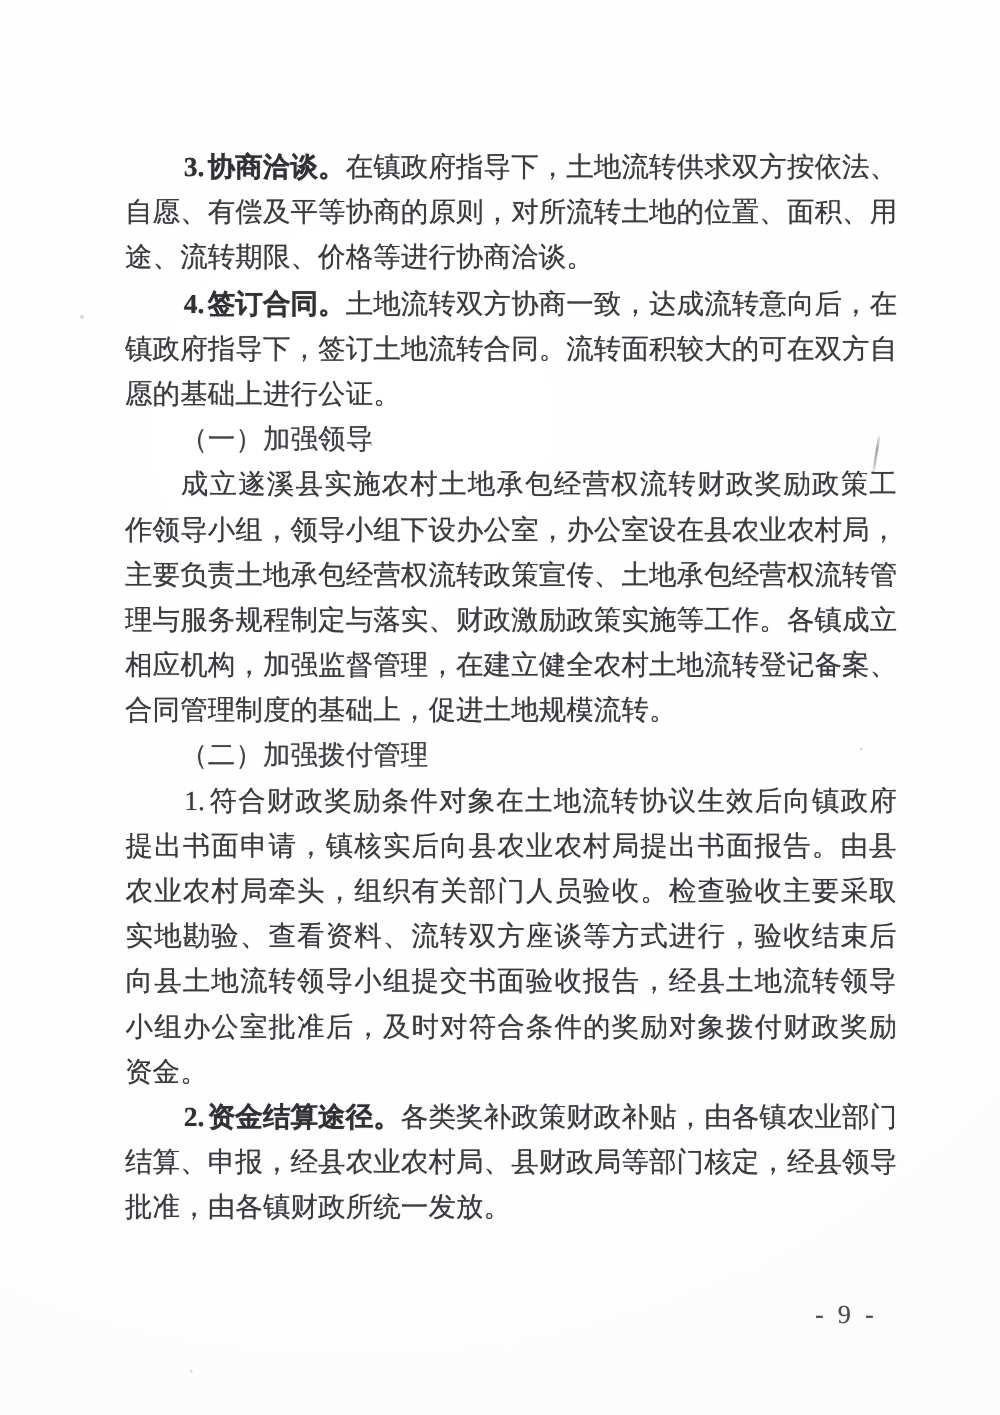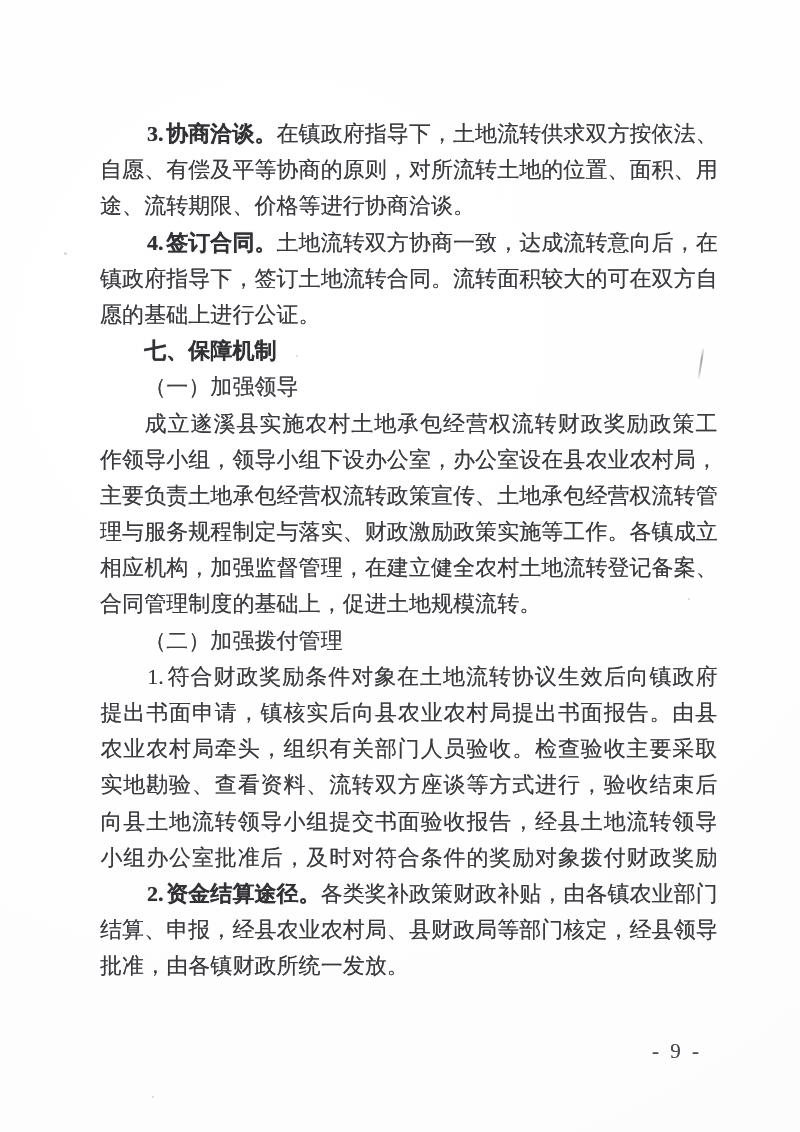--- a/index.html
+++ b/index.html
@@ -86,35 +86,35 @@
 
 <div class="page">
 
   <div class="text-block">
       <div class="line"><span class="pad" style="width: 44.14px;"></span><span class="cell b" style="width: 22.0715px;">3.</span><span class="cell b" style="width: 22.0715px;">协</span><span class="cell b" style="width: 22.0715px;">商</span><span class="cell b" style="width: 22.0715px;">洽</span><span class="cell b" style="width: 22.0715px;">谈</span><span class="cell b" style="width: 22.0715px;">。</span><span class="cell" style="width: 22.0715px;">在</span><span class="cell" style="width: 22.0715px;">镇</span><span class="cell" style="width: 22.0715px;">政</span><span class="cell" style="width: 22.0715px;">府</span><span class="cell" style="width: 22.0715px;">指</span><span class="cell" style="width: 22.0715px;">导</span><span class="cell" style="width: 22.0715px;">下</span><span class="cell" style="width: 22.0715px;">，</span><span class="cell" style="width: 22.0715px;">土</span><span class="cell" style="width: 22.0715px;">地</span><span class="cell" style="width: 22.0715px;">流</span><span class="cell" style="width: 22.0715px;">转</span><span class="cell" style="width: 22.0715px;">供</span><span class="cell" style="width: 22.0715px;">求</span><span class="cell" style="width: 22.0715px;">双</span><span class="cell" style="width: 22.0715px;">方</span><span class="cell" style="width: 22.0715px;">按</span><span class="cell" style="width: 22.0715px;">依</span><span class="cell" style="width: 22.0715px;">法</span><span class="cell" style="width: 22.0715px;">、</span></div>
       <div class="line"><span class="cell" style="width: 22.0714px;">自</span><span class="cell" style="width: 22.0714px;">愿</span><span class="cell" style="width: 22.0714px;">、</span><span class="cell" style="width: 22.0714px;">有</span><span class="cell" style="width: 22.0714px;">偿</span><span class="cell" style="width: 22.0714px;">及</span><span class="cell" style="width: 22.0714px;">平</span><span class="cell" style="width: 22.0714px;">等</span><span class="cell" style="width: 22.0714px;">协</span><span class="cell" style="width: 22.0714px;">商</span><span class="cell" style="width: 22.0714px;">的</span><span class="cell" style="width: 22.0714px;">原</span><span class="cell" style="width: 22.0714px;">则</span><span class="cell" style="width: 22.0714px;">，</span><span class="cell" style="width: 22.0714px;">对</span><span class="cell" style="width: 22.0714px;">所</span><span class="cell" style="width: 22.0714px;">流</span><span class="cell" style="width: 22.0714px;">转</span><span class="cell" style="width: 22.0714px;">土</span><span class="cell" style="width: 22.0714px;">地</span><span class="cell" style="width: 22.0714px;">的</span><span class="cell" style="width: 22.0714px;">位</span><span class="cell" style="width: 22.0714px;">置</span><span class="cell" style="width: 22.0714px;">、</span><span class="cell" style="width: 22.0714px;">面</span><span class="cell" style="width: 22.0714px;">积</span><span class="cell" style="width: 22.0714px;">、</span><span class="cell" style="width: 22.0714px;">用</span></div>
       <div class="line"><span class="cell" style="width: 22.07px;">途</span><span class="cell" style="width: 22.07px;">、</span><span class="cell" style="width: 22.07px;">流</span><span class="cell" style="width: 22.07px;">转</span><span class="cell" style="width: 22.07px;">期</span><span class="cell" style="width: 22.07px;">限</span><span class="cell" style="width: 22.07px;">、</span><span class="cell" style="width: 22.07px;">价</span><span class="cell" style="width: 22.07px;">格</span><span class="cell" style="width: 22.07px;">等</span><span class="cell" style="width: 22.07px;">进</span><span class="cell" style="width: 22.07px;">行</span><span class="cell" style="width: 22.07px;">协</span><span class="cell" style="width: 22.07px;">商</span><span class="cell" style="width: 22.07px;">洽</span><span class="cell" style="width: 22.07px;">谈</span><span class="cell" style="width: 22.07px;">。</span></div>
       <div class="line"><span class="pad" style="width: 44.14px;"></span><span class="cell b" style="width: 22.0715px;">4.</span><span class="cell b" style="width: 22.0715px;">签</span><span class="cell b" style="width: 22.0715px;">订</span><span class="cell b" style="width: 22.0715px;">合</span><span class="cell b" style="width: 22.0715px;">同</span><span class="cell b" style="width: 22.0715px;">。</span><span class="cell" style="width: 22.0715px;">土</span><span class="cell" style="width: 22.0715px;">地</span><span class="cell" style="width: 22.0715px;">流</span><span class="cell" style="width: 22.0715px;">转</span><span class="cell" style="width: 22.0715px;">双</span><span class="cell" style="width: 22.0715px;">方</span><span class="cell" style="width: 22.0715px;">协</span><span class="cell" style="width: 22.0715px;">商</span><span class="cell" style="width: 22.0715px;">一</span><span class="cell" style="width: 22.0715px;">致</span><span class="cell" style="width: 22.0715px;">，</span><span class="cell" style="width: 22.0715px;">达</span><span class="cell" style="width: 22.0715px;">成</span><span class="cell" style="width: 22.0715px;">流</span><span class="cell" style="width: 22.0715px;">转</span><span class="cell" style="width: 22.0715px;">意</span><span class="cell" style="width: 22.0715px;">向</span><span class="cell" style="width: 22.0715px;">后</span><span class="cell" style="width: 22.0715px;">，</span><span class="cell" style="width: 22.0715px;">在</span></div>
       <div class="line"><span class="cell" style="width: 22.0714px;">镇</span><span class="cell" style="width: 22.0714px;">政</span><span class="cell" style="width: 22.0714px;">府</span><span class="cell" style="width: 22.0714px;">指</span><span class="cell" style="width: 22.0714px;">导</span><span class="cell" style="width: 22.0714px;">下</span><span class="cell" style="width: 22.0714px;">，</span><span class="cell" style="width: 22.0714px;">签</span><span class="cell" style="width: 22.0714px;">订</span><span class="cell" style="width: 22.0714px;">土</span><span class="cell" style="width: 22.0714px;">地</span><span class="cell" style="width: 22.0714px;">流</span><span class="cell" style="width: 22.0714px;">转</span><span class="cell" style="width: 22.0714px;">合</span><span class="cell" style="width: 22.0714px;">同</span><span class="cell" style="width: 22.0714px;">。</span><span class="cell" style="width: 22.0714px;">流</span><span class="cell" style="width: 22.0714px;">转</span><span class="cell" style="width: 22.0714px;">面</span><span class="cell" style="width: 22.0714px;">积</span><span class="cell" style="width: 22.0714px;">较</span><span class="cell" style="width: 22.0714px;">大</span><span class="cell" style="width: 22.0714px;">的</span><span class="cell" style="width: 22.0714px;">可</span><span class="cell" style="width: 22.0714px;">在</span><span class="cell" style="width: 22.0714px;">双</span><span class="cell" style="width: 22.0714px;">方</span><span class="cell" style="width: 22.0714px;">自</span></div>
       <div class="line"><span class="cell" style="width: 22.07px;">愿</span><span class="cell" style="width: 22.07px;">的</span><span class="cell" style="width: 22.07px;">基</span><span class="cell" style="width: 22.07px;">础</span><span class="cell" style="width: 22.07px;">上</span><span class="cell" style="width: 22.07px;">进</span><span class="cell" style="width: 22.07px;">行</span><span class="cell" style="width: 22.07px;">公</span><span class="cell" style="width: 22.07px;">证</span><span class="cell" style="width: 22.07px;">。</span></div>
-      <div class="line"><span class="pad" style="width: 44.14px;"></span><span class="cell b" style="width: 22.07px;">七</span><span class="cell b" style="width: 22.07px;">、</span><span class="cell b" style="width: 22.07px;">保</span><span class="cell b" style="width: 22.07px;">障</span><span class="cell b" style="width: 22.07px;">机</span><span class="cell b" style="width: 22.07px;">制</span></div>
       <div class="line"><span class="pad" style="width: 44.14px;"></span><span class="cell k" style="width: 22.07px;">（</span><span class="cell k" style="width: 22.07px;">一</span><span class="cell k" style="width: 22.07px;">）</span><span class="cell k" style="width: 22.07px;">加</span><span class="cell k" style="width: 22.07px;">强</span><span class="cell k" style="width: 22.07px;">领</span><span class="cell k" style="width: 22.07px;">导</span></div>
       <div class="line"><span class="pad" style="width: 44.14px;"></span><span class="cell" style="width: 22.9544px;">成</span><span class="cell" style="width: 22.9544px;">立</span><span class="cell" style="width: 22.9544px;">遂</span><span class="cell" style="width: 22.9544px;">溪</span><span class="cell" style="width: 22.9544px;">县</span><span class="cell" style="width: 22.9544px;">实</span><span class="cell" style="width: 22.9544px;">施</span><span class="cell" style="width: 22.9544px;">农</span><span class="cell" style="width: 22.9544px;">村</span><span class="cell" style="width: 22.9544px;">土</span><span class="cell" style="width: 22.9544px;">地</span><span class="cell" style="width: 22.9544px;">承</span><span class="cell" style="width: 22.9544px;">包</span><span class="cell" style="width: 22.9544px;">经</span><span class="cell" style="width: 22.9544px;">营</span><span class="cell" style="width: 22.9544px;">权</span><span class="cell" style="width: 22.9544px;">流</span><span class="cell" style="width: 22.9544px;">转</span><span class="cell" style="width: 22.9544px;">财</span><span class="cell" style="width: 22.9544px;">政</span><span class="cell" style="width: 22.9544px;">奖</span><span class="cell" style="width: 22.9544px;">励</span><span class="cell" style="width: 22.9544px;">政</span><span class="cell" style="width: 22.9544px;">策</span><span class="cell" style="width: 22.9544px;">工</span></div>
       <div class="line"><span class="cell" style="width: 22.0714px;">作</span><span class="cell" style="width: 22.0714px;">领</span><span class="cell" style="width: 22.0714px;">导</span><span class="cell" style="width: 22.0714px;">小</span><span class="cell" style="width: 22.0714px;">组</span><span class="cell" style="width: 22.0714px;">，</span><span class="cell" style="width: 22.0714px;">领</span><span class="cell" style="width: 22.0714px;">导</span><span class="cell" style="width: 22.0714px;">小</span><span class="cell" style="width: 22.0714px;">组</span><span class="cell" style="width: 22.0714px;">下</span><span class="cell" style="width: 22.0714px;">设</span><span class="cell" style="width: 22.0714px;">办</span><span class="cell" style="width: 22.0714px;">公</span><span class="cell" style="width: 22.0714px;">室</span><span class="cell" style="width: 22.0714px;">，</span><span class="cell" style="width: 22.0714px;">办</span><span class="cell" style="width: 22.0714px;">公</span><span class="cell" style="width: 22.0714px;">室</span><span class="cell" style="width: 22.0714px;">设</span><span class="cell" style="width: 22.0714px;">在</span><span class="cell" style="width: 22.0714px;">县</span><span class="cell" style="width: 22.0714px;">农</span><span class="cell" style="width: 22.0714px;">业</span><span class="cell" style="width: 22.0714px;">农</span><span class="cell" style="width: 22.0714px;">村</span><span class="cell" style="width: 22.0714px;">局</span><span class="cell" style="width: 22.0714px;">，</span></div>
       <div class="line"><span class="cell" style="width: 22.0714px;">主</span><span class="cell" style="width: 22.0714px;">要</span><span class="cell" style="width: 22.0714px;">负</span><span class="cell" style="width: 22.0714px;">责</span><span class="cell" style="width: 22.0714px;">土</span><span class="cell" style="width: 22.0714px;">地</span><span class="cell" style="width: 22.0714px;">承</span><span class="cell" style="width: 22.0714px;">包</span><span class="cell" style="width: 22.0714px;">经</span><span class="cell" style="width: 22.0714px;">营</span><span class="cell" style="width: 22.0714px;">权</span><span class="cell" style="width: 22.0714px;">流</span><span class="cell" style="width: 22.0714px;">转</span><span class="cell" style="width: 22.0714px;">政</span><span class="cell" style="width: 22.0714px;">策</span><span class="cell" style="width: 22.0714px;">宣</span><span class="cell" style="width: 22.0714px;">传</span><span class="cell" style="width: 22.0714px;">、</span><span class="cell" style="width: 22.0714px;">土</span><span class="cell" style="width: 22.0714px;">地</span><span class="cell" style="width: 22.0714px;">承</span><span class="cell" style="width: 22.0714px;">包</span><span class="cell" style="width: 22.0714px;">经</span><span class="cell" style="width: 22.0714px;">营</span><span class="cell" style="width: 22.0714px;">权</span><span class="cell" style="width: 22.0714px;">流</span><span class="cell" style="width: 22.0714px;">转</span><span class="cell" style="width: 22.0714px;">管</span></div>
       <div class="line"><span class="cell" style="width: 22.0714px;">理</span><span class="cell" style="width: 22.0714px;">与</span><span class="cell" style="width: 22.0714px;">服</span><span class="cell" style="width: 22.0714px;">务</span><span class="cell" style="width: 22.0714px;">规</span><span class="cell" style="width: 22.0714px;">程</span><span class="cell" style="width: 22.0714px;">制</span><span class="cell" style="width: 22.0714px;">定</span><span class="cell" style="width: 22.0714px;">与</span><span class="cell" style="width: 22.0714px;">落</span><span class="cell" style="width: 22.0714px;">实</span><span class="cell" style="width: 22.0714px;">、</span><span class="cell" style="width: 22.0714px;">财</span><span class="cell" style="width: 22.0714px;">政</span><span class="cell" style="width: 22.0714px;">激</span><span class="cell" style="width: 22.0714px;">励</span><span class="cell" style="width: 22.0714px;">政</span><span class="cell" style="width: 22.0714px;">策</span><span class="cell" style="width: 22.0714px;">实</span><span class="cell" style="width: 22.0714px;">施</span><span class="cell" style="width: 22.0714px;">等</span><span class="cell" style="width: 22.0714px;">工</span><span class="cell" style="width: 22.0714px;">作</span><span class="cell" style="width: 22.0714px;">。</span><span class="cell" style="width: 22.0714px;">各</span><span class="cell" style="width: 22.0714px;">镇</span><span class="cell" style="width: 22.0714px;">成</span><span class="cell" style="width: 22.0714px;">立</span></div>
       <div class="line"><span class="cell" style="width: 22.0714px;">相</span><span class="cell" style="width: 22.0714px;">应</span><span class="cell" style="width: 22.0714px;">机</span><span class="cell" style="width: 22.0714px;">构</span><span class="cell" style="width: 22.0714px;">，</span><span class="cell" style="width: 22.0714px;">加</span><span class="cell" style="width: 22.0714px;">强</span><span class="cell" style="width: 22.0714px;">监</span><span class="cell" style="width: 22.0714px;">督</span><span class="cell" style="width: 22.0714px;">管</span><span class="cell" style="width: 22.0714px;">理</span><span class="cell" style="width: 22.0714px;">，</span><span class="cell" style="width: 22.0714px;">在</span><span class="cell" style="width: 22.0714px;">建</span><span class="cell" style="width: 22.0714px;">立</span><span class="cell" style="width: 22.0714px;">健</span><span class="cell" style="width: 22.0714px;">全</span><span class="cell" style="width: 22.0714px;">农</span><span class="cell" style="width: 22.0714px;">村</span><span class="cell" style="width: 22.0714px;">土</span><span class="cell" style="width: 22.0714px;">地</span><span class="cell" style="width: 22.0714px;">流</span><span class="cell" style="width: 22.0714px;">转</span><span class="cell" style="width: 22.0714px;">登</span><span class="cell" style="width: 22.0714px;">记</span><span class="cell" style="width: 22.0714px;">备</span><span class="cell" style="width: 22.0714px;">案</span><span class="cell" style="width: 22.0714px;">、</span></div>
       <div class="line"><span class="cell" style="width: 22.07px;">合</span><span class="cell" style="width: 22.07px;">同</span><span class="cell" style="width: 22.07px;">管</span><span class="cell" style="width: 22.07px;">理</span><span class="cell" style="width: 22.07px;">制</span><span class="cell" style="width: 22.07px;">度</span><span class="cell" style="width: 22.07px;">的</span><span class="cell" style="width: 22.07px;">基</span><span class="cell" style="width: 22.07px;">础</span><span class="cell" style="width: 22.07px;">上</span><span class="cell" style="width: 22.07px;">，</span><span class="cell" style="width: 22.07px;">促</span><span class="cell" style="width: 22.07px;">进</span><span class="cell" style="width: 22.07px;">土</span><span class="cell" style="width: 22.07px;">地</span><span class="cell" style="width: 22.07px;">规</span><span class="cell" style="width: 22.07px;">模</span><span class="cell" style="width: 22.07px;">流</span><span class="cell" style="width: 22.07px;">转</span><span class="cell" style="width: 22.07px;">。</span></div>
       <div class="line"><span class="pad" style="width: 44.14px;"></span><span class="cell k" style="width: 22.07px;">（</span><span class="cell k" style="width: 22.07px;">二</span><span class="cell k" style="width: 22.07px;">）</span><span class="cell k" style="width: 22.07px;">加</span><span class="cell k" style="width: 22.07px;">强</span><span class="cell k" style="width: 22.07px;">拨</span><span class="cell k" style="width: 22.07px;">付</span><span class="cell k" style="width: 22.07px;">管</span><span class="cell k" style="width: 22.07px;">理</span></div>
       <div class="line"><span class="pad" style="width: 44.14px;"></span><span class="cell" style="width: 22.9544px;">1.</span><span class="cell" style="width: 22.9544px;">符</span><span class="cell" style="width: 22.9544px;">合</span><span class="cell" style="width: 22.9544px;">财</span><span class="cell" style="width: 22.9544px;">政</span><span class="cell" style="width: 22.9544px;">奖</span><span class="cell" style="width: 22.9544px;">励</span><span class="cell" style="width: 22.9544px;">条</span><span class="cell" style="width: 22.9544px;">件</span><span class="cell" style="width: 22.9544px;">对</span><span class="cell" style="width: 22.9544px;">象</span><span class="cell" style="width: 22.9544px;">在</span><span class="cell" style="width: 22.9544px;">土</span><span class="cell" style="width: 22.9544px;">地</span><span class="cell" style="width: 22.9544px;">流</span><span class="cell" style="width: 22.9544px;">转</span><span class="cell" style="width: 22.9544px;">协</span><span class="cell" style="width: 22.9544px;">议</span><span class="cell" style="width: 22.9544px;">生</span><span class="cell" style="width: 22.9544px;">效</span><span class="cell" style="width: 22.9544px;">后</span><span class="cell" style="width: 22.9544px;">向</span><span class="cell" style="width: 22.9544px;">镇</span><span class="cell" style="width: 22.9544px;">政</span><span class="cell" style="width: 22.9544px;">府</span></div>
       <div class="line"><span class="cell" style="width: 22.8889px;">提</span><span class="cell" style="width: 22.8889px;">出</span><span class="cell" style="width: 22.8889px;">书</span><span class="cell" style="width: 22.8889px;">面</span><span class="cell" style="width: 22.8889px;">申</span><span class="cell" style="width: 22.8889px;">请</span><span class="cell" style="width: 22.8889px;">，</span><span class="cell" style="width: 22.8889px;">镇</span><span class="cell" style="width: 22.8889px;">核</span><span class="cell" style="width: 22.8889px;">实</span><span class="cell" style="width: 22.8889px;">后</span><span class="cell" style="width: 22.8889px;">向</span><span class="cell" style="width: 22.8889px;">县</span><span class="cell" style="width: 22.8889px;">农</span><span class="cell" style="width: 22.8889px;">业</span><span class="cell" style="width: 22.8889px;">农</span><span class="cell" style="width: 22.8889px;">村</span><span class="cell" style="width: 22.8889px;">局</span><span class="cell" style="width: 22.8889px;">提</span><span class="cell" style="width: 22.8889px;">出</span><span class="cell" style="width: 22.8889px;">书</span><span class="cell" style="width: 22.8889px;">面</span><span class="cell" style="width: 22.8889px;">报</span><span class="cell" style="width: 22.8889px;">告</span><span class="cell" style="width: 22.8889px;">。</span><span class="cell" style="width: 22.8889px;">由</span><span class="cell" style="width: 22.8889px;">县</span></div>
       <div class="line"><span class="cell" style="width: 22.8889px;">农</span><span class="cell" style="width: 22.8889px;">业</span><span class="cell" style="width: 22.8889px;">农</span><span class="cell" style="width: 22.8889px;">村</span><span class="cell" style="width: 22.8889px;">局</span><span class="cell" style="width: 22.8889px;">牵</span><span class="cell" style="width: 22.8889px;">头</span><span class="cell" style="width: 22.8889px;">，</span><span class="cell" style="width: 22.8889px;">组</span><span class="cell" style="width: 22.8889px;">织</span><span class="cell" style="width: 22.8889px;">有</span><span class="cell" style="width: 22.8889px;">关</span><span class="cell" style="width: 22.8889px;">部</span><span class="cell" style="width: 22.8889px;">门</span><span class="cell" style="width: 22.8889px;">人</span><span class="cell" style="width: 22.8889px;">员</span><span class="cell" style="width: 22.8889px;">验</span><span class="cell" style="width: 22.8889px;">收</span><span class="cell" style="width: 22.8889px;">。</span><span class="cell" style="width: 22.8889px;">检</span><span class="cell" style="width: 22.8889px;">查</span><span class="cell" style="width: 22.8889px;">验</span><span class="cell" style="width: 22.8889px;">收</span><span class="cell" style="width: 22.8889px;">主</span><span class="cell" style="width: 22.8889px;">要</span><span class="cell" style="width: 22.8889px;">采</span><span class="cell" style="width: 22.8889px;">取</span></div>
       <div class="line"><span class="cell" style="width: 22.8889px;">实</span><span class="cell" style="width: 22.8889px;">地</span><span class="cell" style="width: 22.8889px;">勘</span><span class="cell" style="width: 22.8889px;">验</span><span class="cell" style="width: 22.8889px;">、</span><span class="cell" style="width: 22.8889px;">查</span><span class="cell" style="width: 22.8889px;">看</span><span class="cell" style="width: 22.8889px;">资</span><span class="cell" style="width: 22.8889px;">料</span><span class="cell" style="width: 22.8889px;">、</span><span class="cell" style="width: 22.8889px;">流</span><span class="cell" style="width: 22.8889px;">转</span><span class="cell" style="width: 22.8889px;">双</span><span class="cell" style="width: 22.8889px;">方</span><span class="cell" style="width: 22.8889px;">座</span><span class="cell" style="width: 22.8889px;">谈</span><span class="cell" style="width: 22.8889px;">等</span><span class="cell" style="width: 22.8889px;">方</span><span class="cell" style="width: 22.8889px;">式</span><span class="cell" style="width: 22.8889px;">进</span><span class="cell" style="width: 22.8889px;">行</span><span class="cell" style="width: 22.8889px;">，</span><span class="cell" style="width: 22.8889px;">验</span><span class="cell" style="width: 22.8889px;">收</span><span class="cell" style="width: 22.8889px;">结</span><span class="cell" style="width: 22.8889px;">束</span><span class="cell" style="width: 22.8889px;">后</span></div>
       <div class="line"><span class="cell" style="width: 22.8889px;">向</span><span class="cell" style="width: 22.8889px;">县</span><span class="cell" style="width: 22.8889px;">土</span><span class="cell" style="width: 22.8889px;">地</span><span class="cell" style="width: 22.8889px;">流</span><span class="cell" style="width: 22.8889px;">转</span><span class="cell" style="width: 22.8889px;">领</span><span class="cell" style="width: 22.8889px;">导</span><span class="cell" style="width: 22.8889px;">小</span><span class="cell" style="width: 22.8889px;">组</span><span class="cell" style="width: 22.8889px;">提</span><span class="cell" style="width: 22.8889px;">交</span><span class="cell" style="width: 22.8889px;">书</span><span class="cell" style="width: 22.8889px;">面</span><span class="cell" style="width: 22.8889px;">验</span><span class="cell" style="width: 22.8889px;">收</span><span class="cell" style="width: 22.8889px;">报</span><span class="cell" style="width: 22.8889px;">告</span><span class="cell" style="width: 22.8889px;">，</span><span class="cell" style="width: 22.8889px;">经</span><span class="cell" style="width: 22.8889px;">县</span><span class="cell" style="width: 22.8889px;">土</span><span class="cell" style="width: 22.8889px;">地</span><span class="cell" style="width: 22.8889px;">流</span><span class="cell" style="width: 22.8889px;">转</span><span class="cell" style="width: 22.8889px;">领</span><span class="cell" style="width: 22.8889px;">导</span></div>
       <div class="line"><span class="cell" style="width: 22.8889px;">小</span><span class="cell" style="width: 22.8889px;">组</span><span class="cell" style="width: 22.8889px;">办</span><span class="cell" style="width: 22.8889px;">公</span><span class="cell" style="width: 22.8889px;">室</span><span class="cell" style="width: 22.8889px;">批</span><span class="cell" style="width: 22.8889px;">准</span><span class="cell" style="width: 22.8889px;">后</span><span class="cell" style="width: 22.8889px;">，</span><span class="cell" style="width: 22.8889px;">及</span><span class="cell" style="width: 22.8889px;">时</span><span class="cell" style="width: 22.8889px;">对</span><span class="cell" style="width: 22.8889px;">符</span><span class="cell" style="width: 22.8889px;">合</span><span class="cell" style="width: 22.8889px;">条</span><span class="cell" style="width: 22.8889px;">件</span><span class="cell" style="width: 22.8889px;">的</span><span class="cell" style="width: 22.8889px;">奖</span><span class="cell" style="width: 22.8889px;">励</span><span class="cell" style="width: 22.8889px;">对</span><span class="cell" style="width: 22.8889px;">象</span><span class="cell" style="width: 22.8889px;">拨</span><span class="cell" style="width: 22.8889px;">付</span><span class="cell" style="width: 22.8889px;">财</span><span class="cell" style="width: 22.8889px;">政</span><span class="cell" style="width: 22.8889px;">奖</span><span class="cell" style="width: 22.8889px;">励</span></div>
+      <div class="line"><span class="cell" style="width: 22.07px;">资</span><span class="cell" style="width: 22.07px;">金</span><span class="cell" style="width: 22.07px;">。</span></div>
       <div class="line"><span class="pad" style="width: 44.14px;"></span><span class="cell b" style="width: 22.0715px;">2.</span><span class="cell b" style="width: 22.0715px;">资</span><span class="cell b" style="width: 22.0715px;">金</span><span class="cell b" style="width: 22.0715px;">结</span><span class="cell b" style="width: 22.0715px;">算</span><span class="cell b" style="width: 22.0715px;">途</span><span class="cell b" style="width: 22.0715px;">径</span><span class="cell b" style="width: 22.0715px;">。</span><span class="cell" style="width: 22.0715px;">各</span><span class="cell" style="width: 22.0715px;">类</span><span class="cell" style="width: 22.0715px;">奖</span><span class="cell" style="width: 22.0715px;">补</span><span class="cell" style="width: 22.0715px;">政</span><span class="cell" style="width: 22.0715px;">策</span><span class="cell" style="width: 22.0715px;">财</span><span class="cell" style="width: 22.0715px;">政</span><span class="cell" style="width: 22.0715px;">补</span><span class="cell" style="width: 22.0715px;">贴</span><span class="cell" style="width: 22.0715px;">，</span><span class="cell" style="width: 22.0715px;">由</span><span class="cell" style="width: 22.0715px;">各</span><span class="cell" style="width: 22.0715px;">镇</span><span class="cell" style="width: 22.0715px;">农</span><span class="cell" style="width: 22.0715px;">业</span><span class="cell" style="width: 22.0715px;">部</span><span class="cell" style="width: 22.0715px;">门</span></div>
       <div class="line"><span class="cell" style="width: 22.0714px;">结</span><span class="cell" style="width: 22.0714px;">算</span><span class="cell" style="width: 22.0714px;">、</span><span class="cell" style="width: 22.0714px;">申</span><span class="cell" style="width: 22.0714px;">报</span><span class="cell" style="width: 22.0714px;">，</span><span class="cell" style="width: 22.0714px;">经</span><span class="cell" style="width: 22.0714px;">县</span><span class="cell" style="width: 22.0714px;">农</span><span class="cell" style="width: 22.0714px;">业</span><span class="cell" style="width: 22.0714px;">农</span><span class="cell" style="width: 22.0714px;">村</span><span class="cell" style="width: 22.0714px;">局</span><span class="cell" style="width: 22.0714px;">、</span><span class="cell" style="width: 22.0714px;">县</span><span class="cell" style="width: 22.0714px;">财</span><span class="cell" style="width: 22.0714px;">政</span><span class="cell" style="width: 22.0714px;">局</span><span class="cell" style="width: 22.0714px;">等</span><span class="cell" style="width: 22.0714px;">部</span><span class="cell" style="width: 22.0714px;">门</span><span class="cell" style="width: 22.0714px;">核</span><span class="cell" style="width: 22.0714px;">定</span><span class="cell" style="width: 22.0714px;">，</span><span class="cell" style="width: 22.0714px;">经</span><span class="cell" style="width: 22.0714px;">县</span><span class="cell" style="width: 22.0714px;">领</span><span class="cell" style="width: 22.0714px;">导</span></div>
       <div class="line"><span class="cell" style="width: 22.07px;">批</span><span class="cell" style="width: 22.07px;">准</span><span class="cell" style="width: 22.07px;">，</span><span class="cell" style="width: 22.07px;">由</span><span class="cell" style="width: 22.07px;">各</span><span class="cell" style="width: 22.07px;">镇</span><span class="cell" style="width: 22.07px;">财</span><span class="cell" style="width: 22.07px;">政</span><span class="cell" style="width: 22.07px;">所</span><span class="cell" style="width: 22.07px;">统</span><span class="cell" style="width: 22.07px;">一</span><span class="cell" style="width: 22.07px;">发</span><span class="cell" style="width: 22.07px;">放</span><span class="cell" style="width: 22.07px;">。</span></div>
     </div>
 
   <div class="pen-mark"></div>
 
   <div class="speck" style="left:64px; top:252px; width:3px; height:3px;"></div>
   <div class="speck" style="left:545px; top:132px; width:2px; height:2px;"></div>
   <div class="speck" style="left:296px; top:355px; width:2px; height:2px;"></div>

